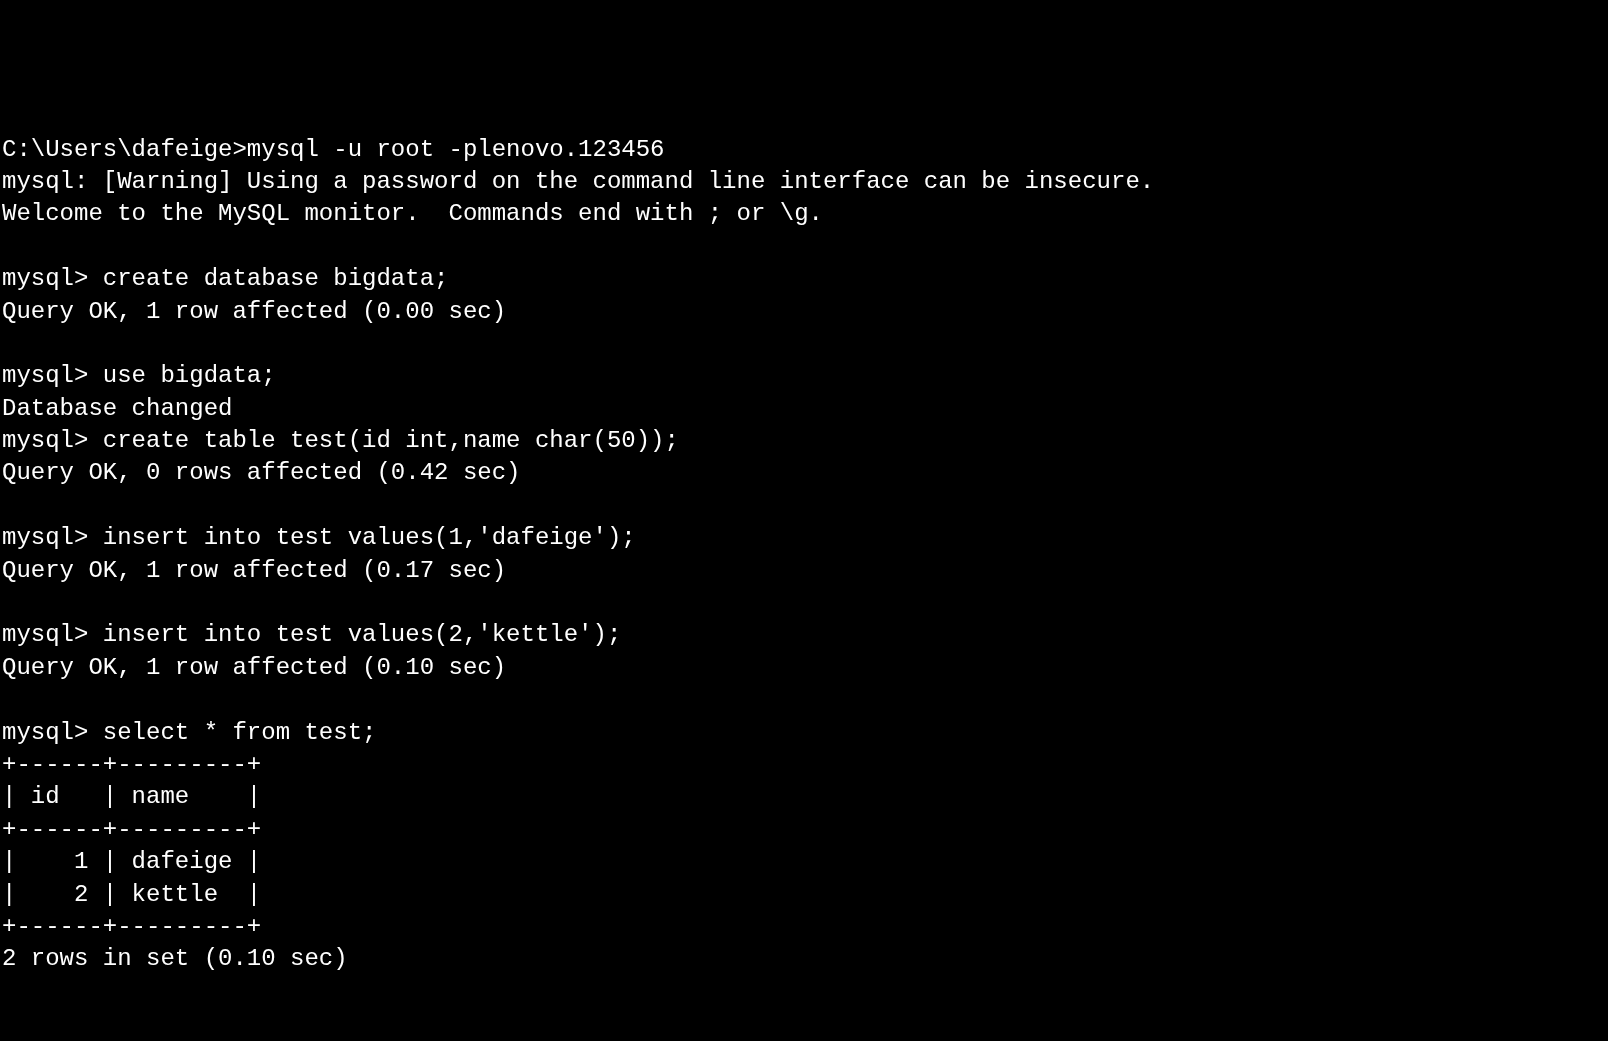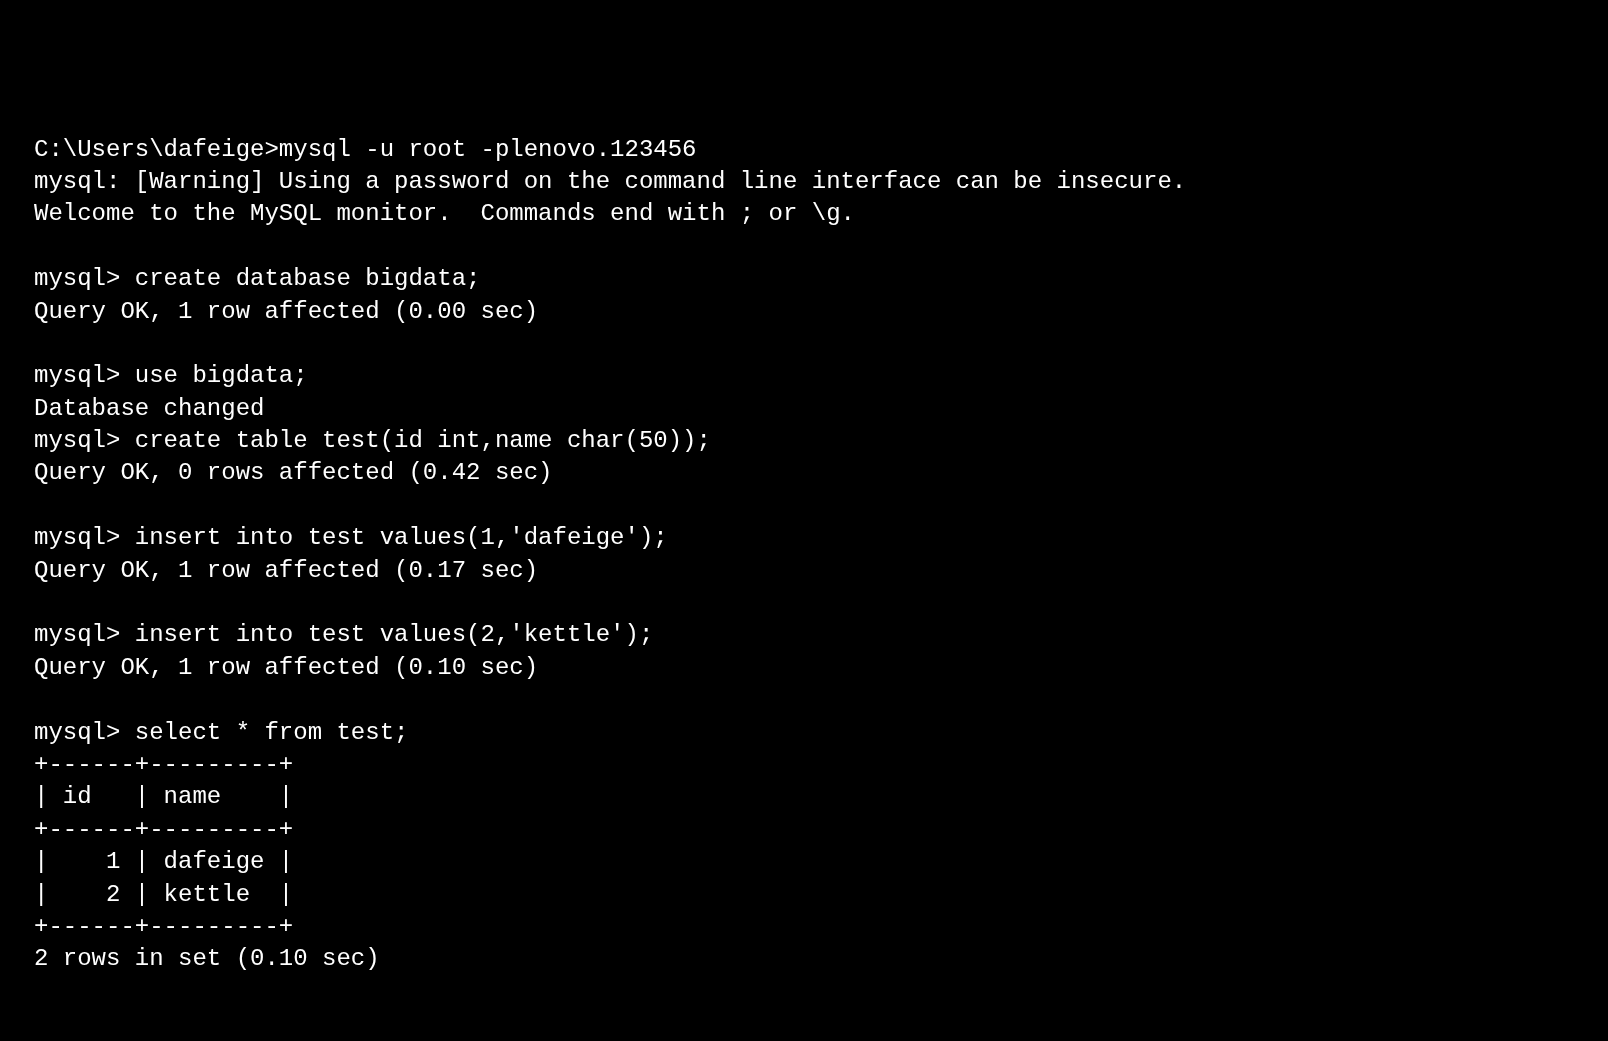--- a/index.html
+++ b/index.html
@@ -14,21 +14,20 @@
       font-size: 24px;
       line-height: 1.35;
       padding: 4px 2px;
       white-space: pre;
       width: 1608px;
       height: 1041px;
       overflow: hidden;
     }
     .terminal-line {
       display: block;
-      margin-left: 32px;
     }
   </style>
 </head>
 <body>
 
 
 
 <div id="terminal-container"><span class="terminal-line">C:\Users\dafeige&gt;mysql -u root -plenovo.123456</span><span class="terminal-line">mysql: [Warning] Using a password on the command line interface can be insecure.</span><span class="terminal-line">Welcome to the MySQL monitor.  Commands end with ; or \g.</span><span class="terminal-line">&nbsp;</span><span class="terminal-line">mysql&gt; create database bigdata;</span><span class="terminal-line">Query OK, 1 row affected (0.00 sec)</span><span class="terminal-line">&nbsp;</span><span class="terminal-line">mysql&gt; use bigdata;</span><span class="terminal-line">Database changed</span><span class="terminal-line">mysql&gt; create table test(id int,name char(50));</span><span class="terminal-line">Query OK, 0 rows affected (0.42 sec)</span><span class="terminal-line">&nbsp;</span><span class="terminal-line">mysql&gt; insert into test values(1,'dafeige');</span><span class="terminal-line">Query OK, 1 row affected (0.17 sec)</span><span class="terminal-line">&nbsp;</span><span class="terminal-line">mysql&gt; insert into test values(2,'kettle');</span><span class="terminal-line">Query OK, 1 row affected (0.10 sec)</span><span class="terminal-line">&nbsp;</span><span class="terminal-line">mysql&gt; select * from test;</span><span class="terminal-line">+------+---------+</span><span class="terminal-line">| id   | name    |</span><span class="terminal-line">+------+---------+</span><span class="terminal-line">|    1 | dafeige |</span><span class="terminal-line">|    2 | kettle  |</span><span class="terminal-line">+------+---------+</span><span class="terminal-line">2 rows in set (0.10 sec)</span></div>
 
 

